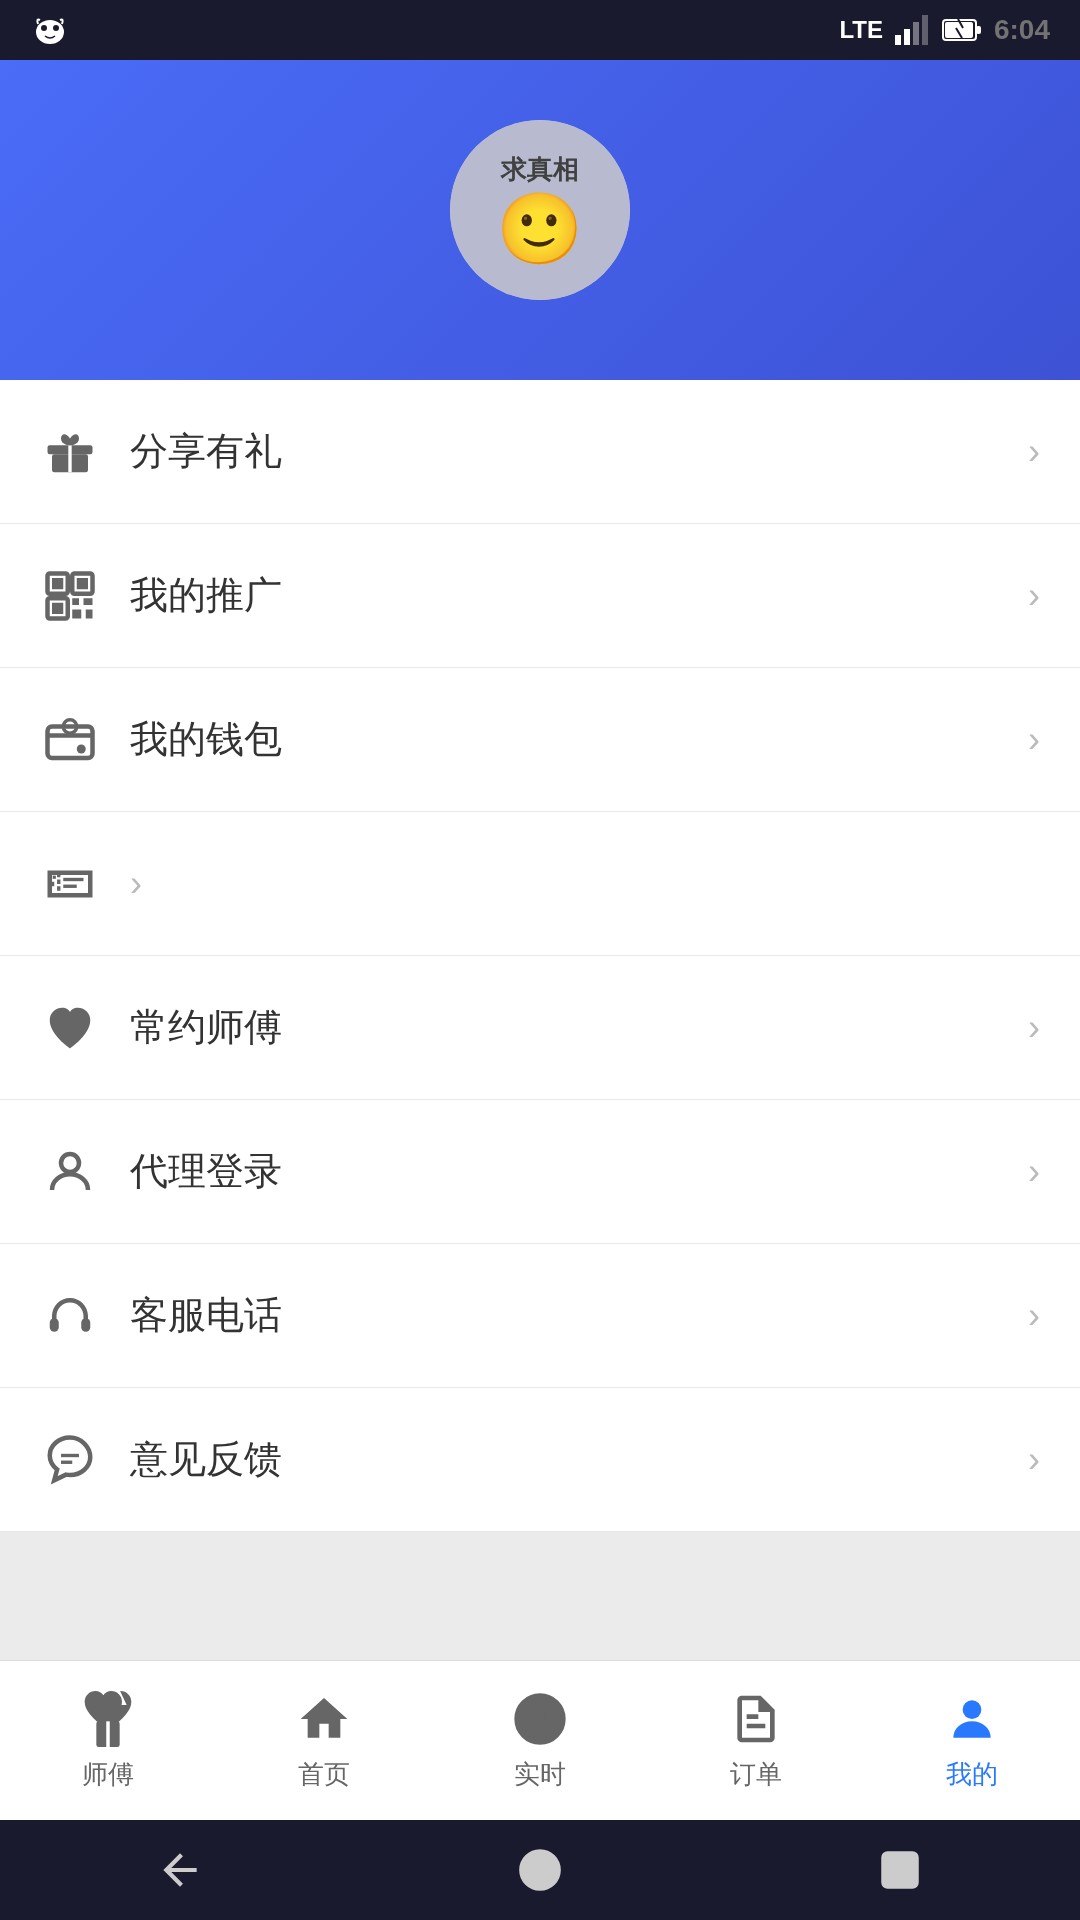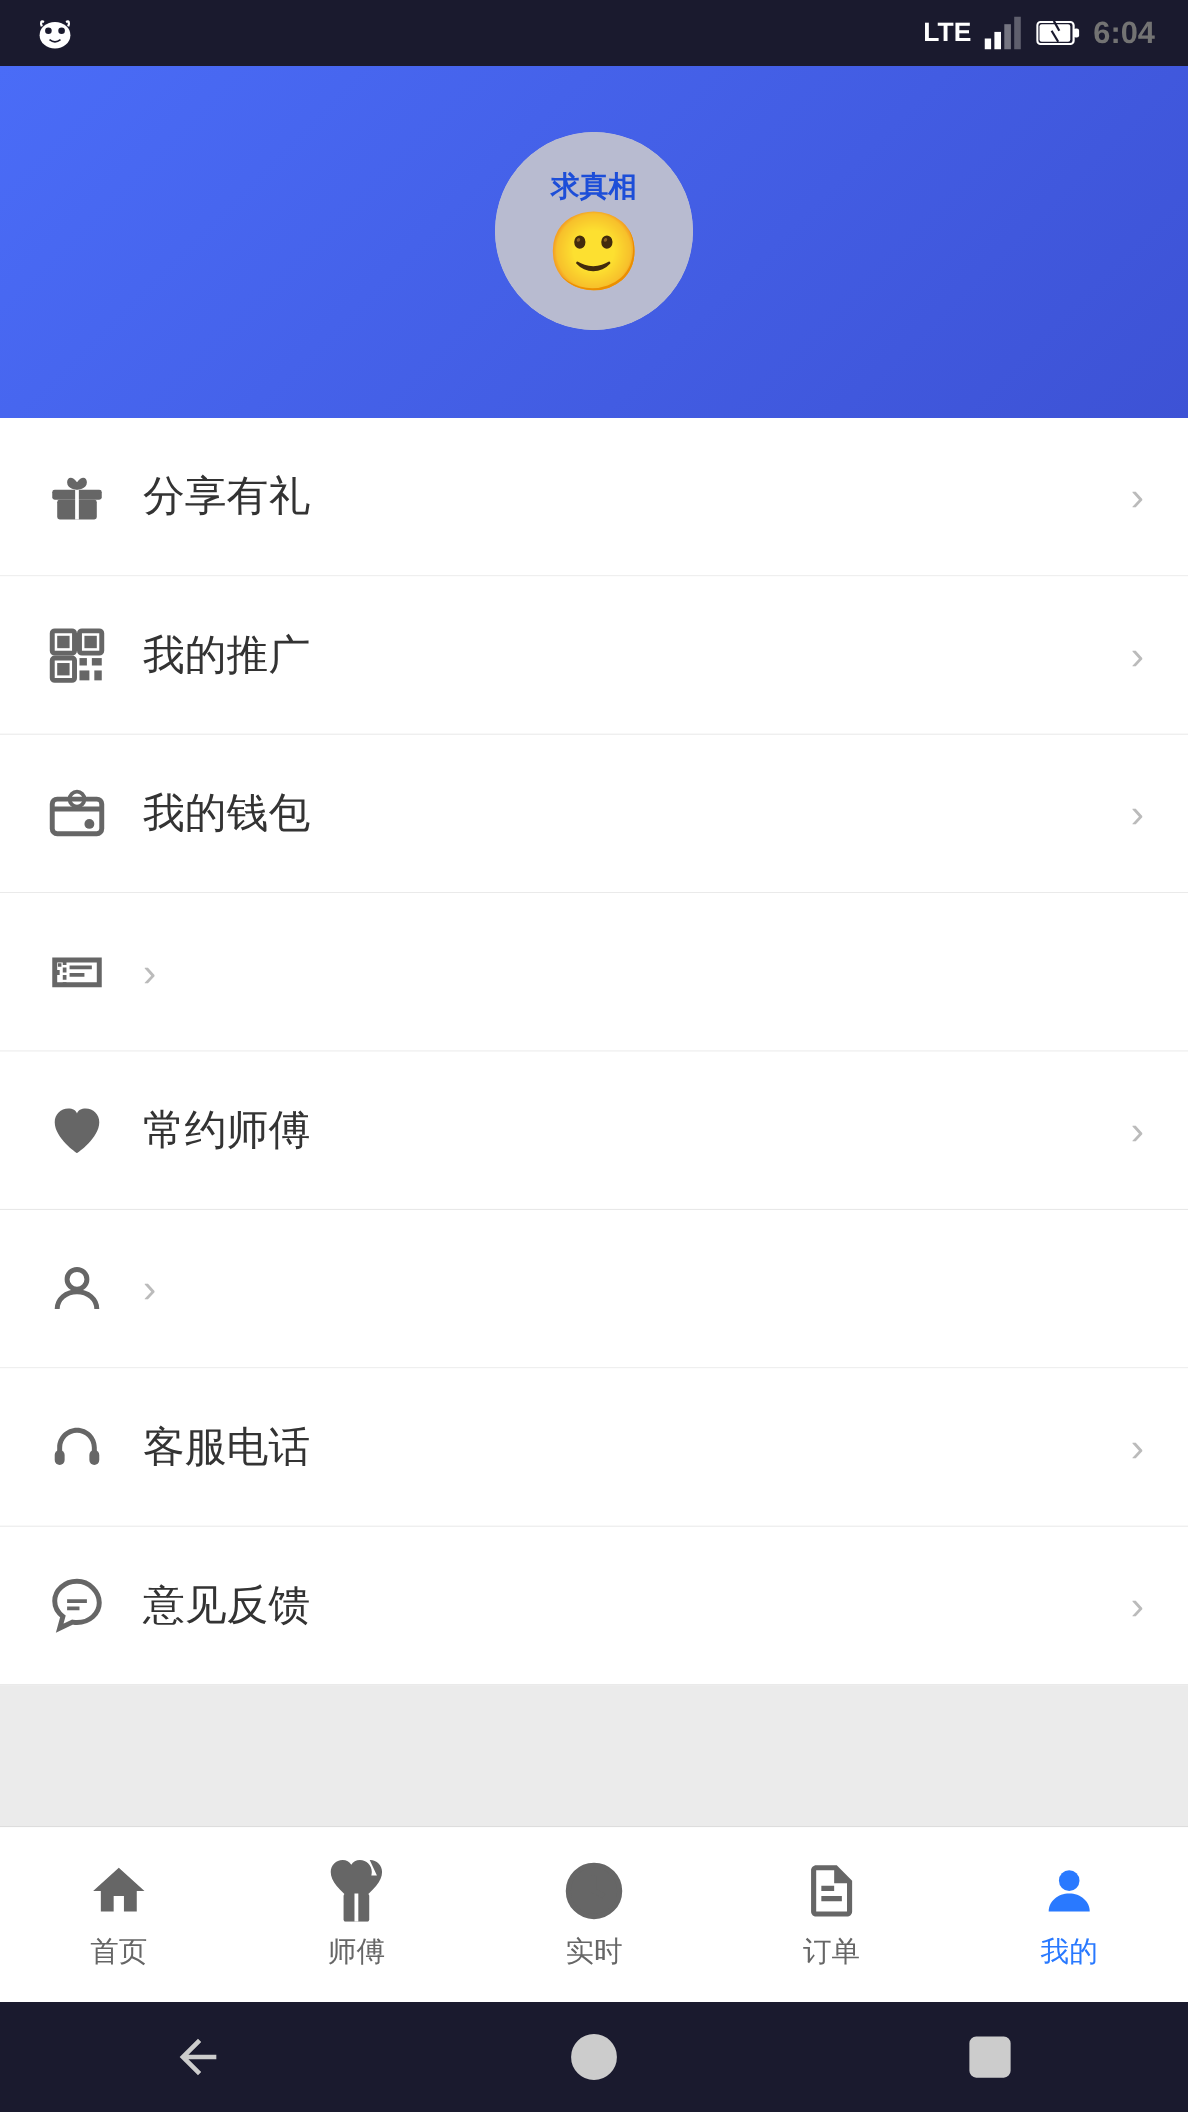--- a/index.html
+++ b/index.html
@@ -76,21 +76,21 @@
       display: flex;
       flex-direction: column;
       align-items: center;
       justify-content: center;
       background: #b8bbd0;
       border-radius: 50%;
     }
 
     .avatar-text {
       font-size: 26px;
-      color: #1d4ed8;
+      color: #404040;
       font-weight: bold;
       margin-bottom: 4px;
     }
 
     .user-phone {
       color: white;
       font-size: 44px;
       letter-spacing: 2px;
       font-weight: 400;
     }
@@ -362,20 +362,21 @@
         <span class="menu-arrow">›</span>
       </div>
 
       <div class="menu-item">
         <div class="menu-icon">
           <svg viewBox="0 0 24 24" xmlns="http://www.w3.org/2000/svg">
             <circle cx="12" cy="8" r="4" fill="none" stroke="#666" stroke-width="2"></circle>
             <path d="M4 20 C4 16 7.6 13 12 13 C16.4 13 20 16 20 20" fill="none" stroke="#666" stroke-width="2"></path>
           </svg>
         </div>
+        <span class="menu-label">代理登录</span>
         <span class="menu-arrow">›</span>
       </div>
 
       <div class="menu-item">
         <div class="menu-icon">
           <svg viewBox="0 0 24 24" xmlns="http://www.w3.org/2000/svg">
             <path d="M12 4 C7.6 4 4 7.6 4 12 L4 14 C4 15.1 4.9 16 6 16 L6 12 C6 8.7 8.7 6 12 6 C15.3 6 18 8.7 18 12 L18 16 C19.1 16 20 15.1 20 14 L20 12 C20 7.6 16.4 4 12 4Z" fill="#666"></path>
             <rect x="3" y="13" width="4" height="6" rx="2" fill="#666"></rect>
             <rect x="17" y="13" width="4" height="6" rx="2" fill="#666"></rect>
           </svg>
@@ -397,43 +398,43 @@
       </div>
 
     </div>
 
     <div class="gray-area"></div>
 
   </div>
 </div>
 
 <div class="bottom-nav">
-
-  <div class="nav-item">
-    <div class="nav-icon inactive">
-      <svg viewBox="0 0 24 24" fill="#666">
-        <path d="M10 20v-6h4v6h5v-8h3L12 3 2 12h3v8z"></path>
-      </svg>
-    </div>
-    <span class="nav-label">首页</span>
-  </div>
 
   <div class="nav-item">
     <div class="nav-icon inactive">
       <svg viewBox="0 0 24 24" fill="#666">
         <path d="M20 6h-2.18c.07-.44.18-.88.18-1.36C18 2.06 15.94 0 13.36 0c-1.46 0-2.68.75-3.36 1.83C9.32.75 8.1 0 6.64 0 4.06 0 2 2.06 2 4.64c0 3.78 3.4 6.86 8.55 11.54L12 17.35l1.45-1.17C18.6 11.5 22 8.42 22 4.64 22 2.06 19.94 0 17.36 0h-.18z"></path>
         <rect x="7" y="13" width="10" height="11" rx="1" fill="#666"></rect>
         <line x1="12" y1="13" x2="12" y2="24" stroke="white" stroke-width="1.5"></line>
       </svg>
     </div>
     <span class="nav-label">师傅</span>
   </div>
 
   <div class="nav-item">
     <div class="nav-icon inactive">
+      <svg viewBox="0 0 24 24" fill="#666">
+        <path d="M10 20v-6h4v6h5v-8h3L12 3 2 12h3v8z"></path>
+      </svg>
+    </div>
+    <span class="nav-label">首页</span>
+  </div>
+
+  <div class="nav-item">
+    <div class="nav-icon inactive">
       <svg viewBox="0 0 24 24" fill="none" stroke="#666" stroke-width="2">
         <circle cx="12" cy="12" r="10"></circle>
         <polyline points="12 6 12 12 16 14"></polyline>
       </svg>
     </div>
     <span class="nav-label">实时</span>
   </div>
 
   <div class="nav-item">
     <div class="nav-icon inactive">

